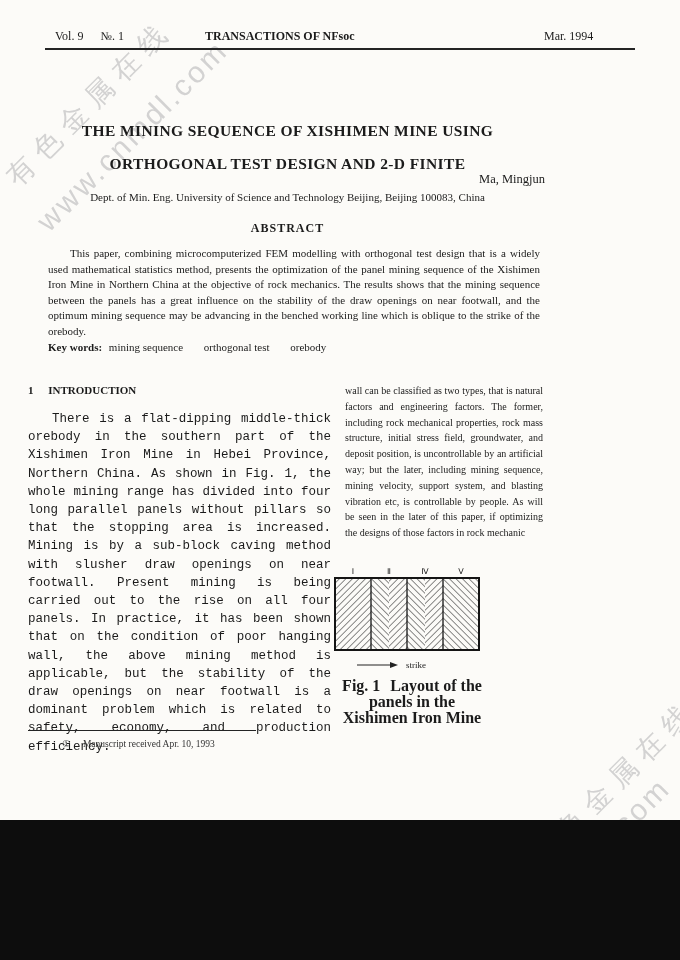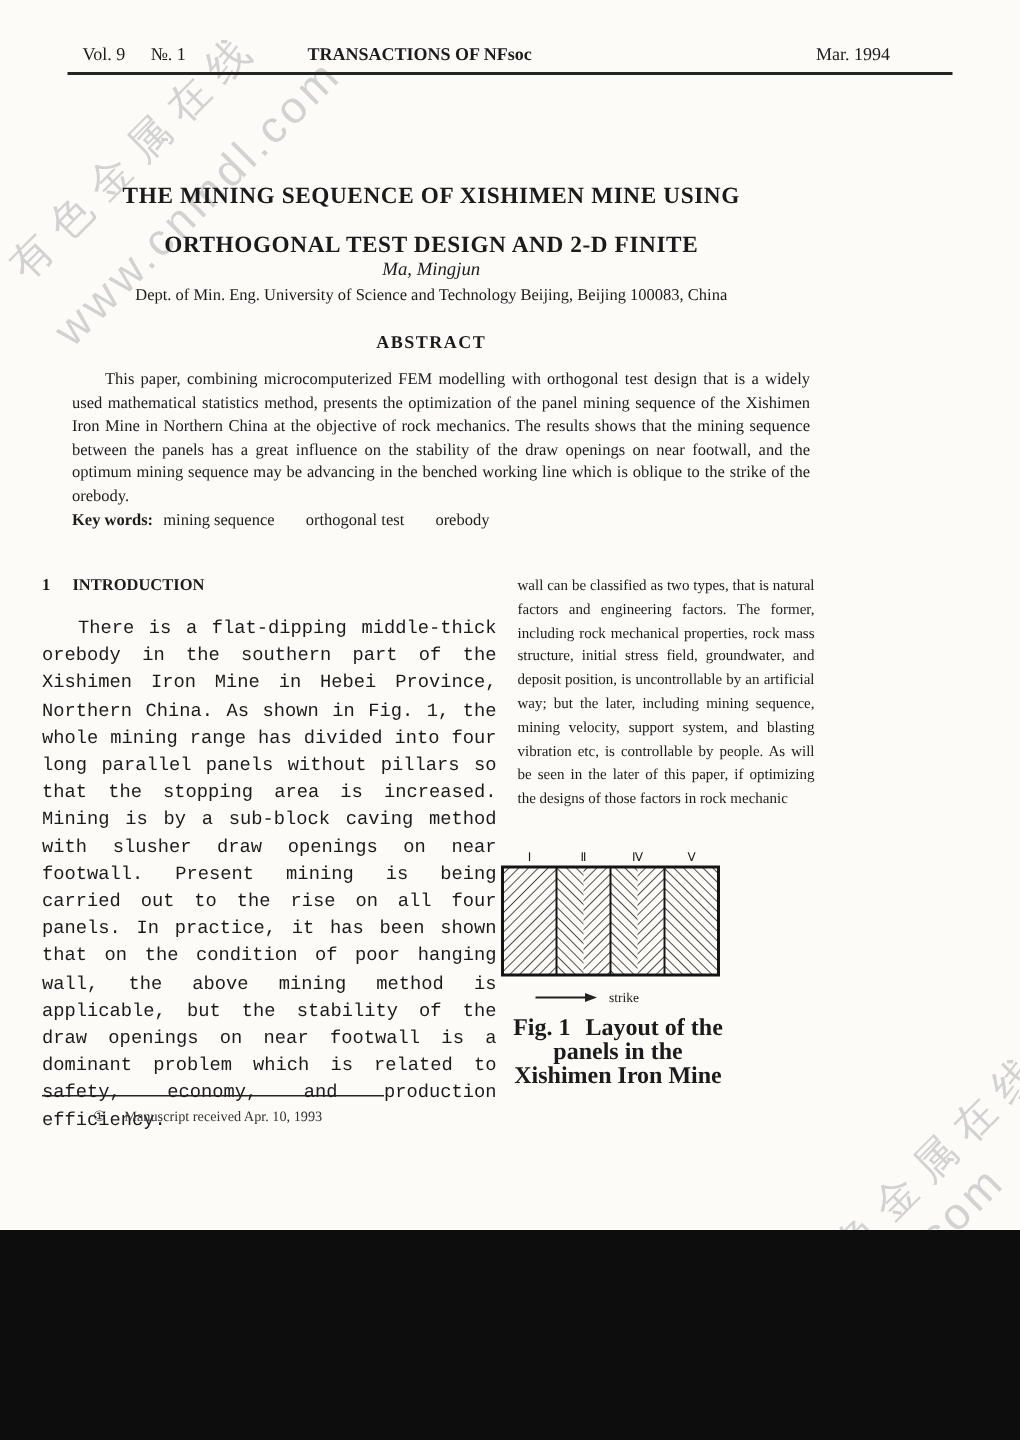--- a/index.html
+++ b/index.html
@@ -12,21 +12,21 @@
       font-family:"Liberation Sans",sans-serif;}
   .wm-cn{letter-spacing:9px;font-size:28px;}
   .wm-lat{letter-spacing:3px;font-size:30px;}
   
   .hdr{position:absolute;top:29px;font-size:12px;}
   .rule{position:absolute;left:45px;top:48px;width:590px;height:2px;background:#242424;}
   
   .titleblock{position:absolute;left:30px;top:66px;width:515px;text-align:center;
               font-weight:bold;font-size:15.5px;line-height:33px;letter-spacing:.4px;margin-top:48px;}
   .titleblock sup{font-size:8px;font-weight:normal;}
-  .author{position:absolute;left:30px;top:172px;width:515px;text-align:center;font-size:12.5px;font-style:italic;}
+  .author{position:absolute;left:30px;top:172px;width:515px;text-align:right;font-size:12.5px;}
   .affil{position:absolute;left:30px;top:191px;width:515px;text-align:center;
          font-size:11px;}
   .abs-head{position:absolute;left:30px;top:221px;width:515px;text-align:center;
             font-weight:bold;font-size:12px;letter-spacing:1px;}
   .abs-body{position:absolute;left:48px;top:246px;width:492px;font-size:11px;
             line-height:15.6px;text-align:justify;text-indent:22px;}
   .kw{position:absolute;left:48px;top:341px;width:492px;font-size:11px;}
   .kw b{font-weight:bold;}
   .kw span.item{margin-right:18px;}
   

